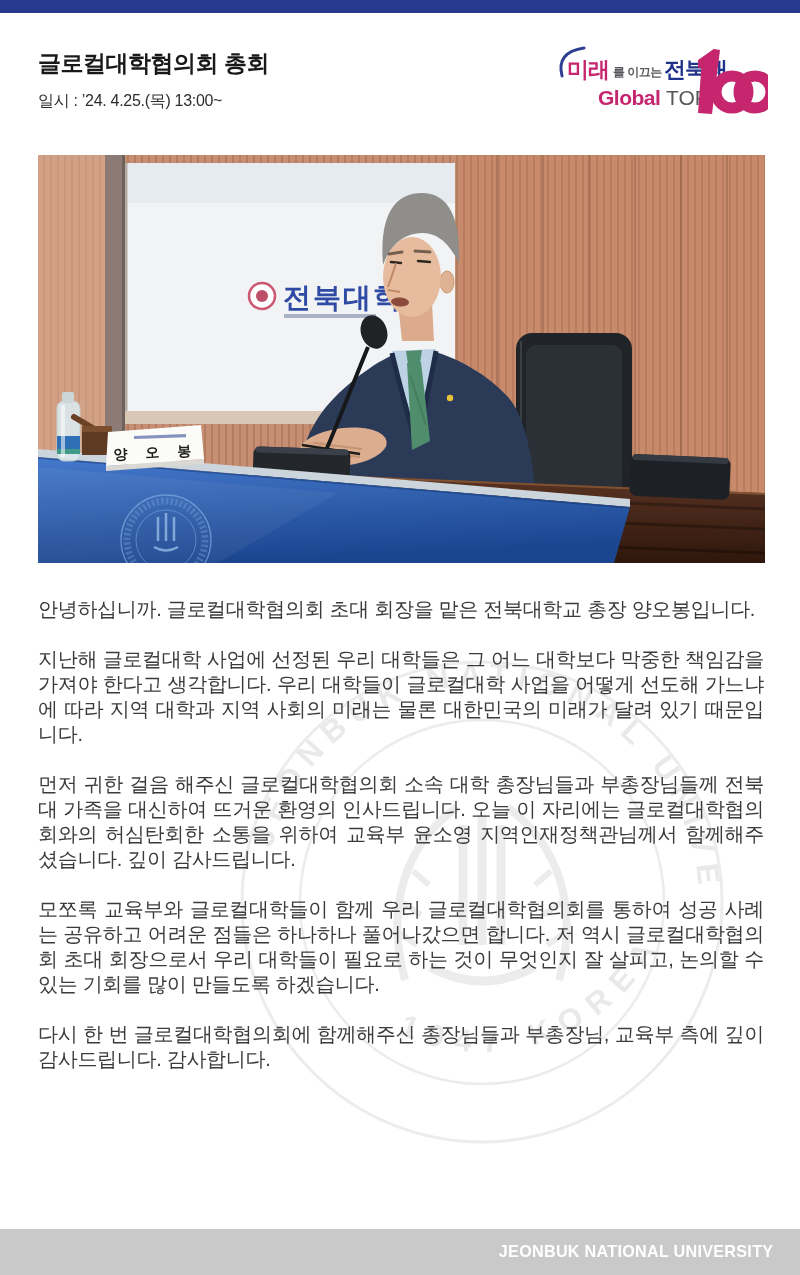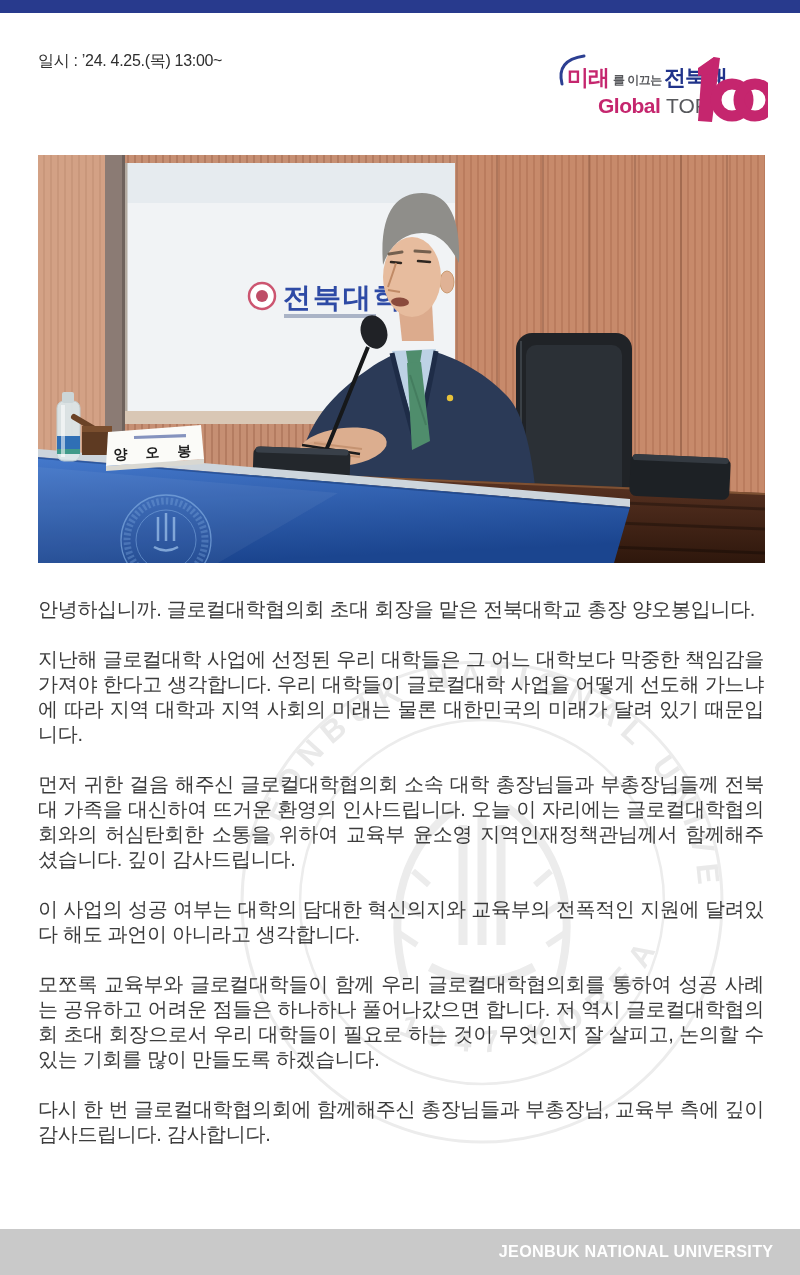--- a/index.html
+++ b/index.html
@@ -3,22 +3,22 @@
 <meta charset="utf-8">
 <style>
   html,body{margin:0;padding:0;}
   body{
     width:800px;height:1275px;position:relative;background:#ffffff;
     font-family:"Liberation Sans","DejaVu Sans",sans-serif;overflow:hidden;
   }
   .topbar{position:absolute;left:0;top:0;width:800px;height:13px;background:#283a8d;}
   .header{position:absolute;left:38px;top:48px;}
   .page-title{font-size:23px;font-weight:800;color:#191919;letter-spacing:-0.5px;margin:0 0 9px 0;}
-  .meta-line{font-size:16px;color:#2e2e2e;line-height:26px;letter-spacing:-0.3px;text-align:center;}
-  .logo{position:absolute;left:552px;top:52px;width:216px;height:76px;}
+  .meta-line{font-size:16px;color:#2e2e2e;line-height:26px;letter-spacing:-0.3px;}
+  .logo{position:absolute;left:552px;top:44px;width:216px;height:76px;}
   .photo{position:absolute;left:38px;top:155px;width:727px;height:408px;overflow:hidden;}
   .content{position:absolute;left:38px;top:597px;width:726px;z-index:1;}
   .content p{
     margin:0 0 25px 0;font-size:20px;line-height:25px;color:#3b3b3b;
     text-align:justify;letter-spacing:-0.3px;word-break:break-all;
   }
   .watermark{position:absolute;left:225px;top:645px;width:515px;height:515px;z-index:0;pointer-events:none;}
   .content-wrap{position:relative;z-index:1;}
   .footer{
     position:absolute;left:0;bottom:0;width:800px;height:46px;background:#c9c9c9;
@@ -28,20 +28,21 @@
     color:#ffffff;font-weight:700;font-size:17px;letter-spacing:0.3px;
     padding-right:28px;transform:scaleX(.95);transform-origin:right center;
   }
 </style>
 </head>
 <body>
 
 <div class="topbar"></div>
 
 <div class="header">
+  <h1 class="page-title">글로컬대학협의회 총회</h1>
   <div class="meta-line">일시 : ’24. 4.25.(목) 13:00~</div>
 </div>
 
 <div class="logo">
   <svg width="216" height="76" viewBox="0 0 216 76">
     <path d="M 10 32 Q 4 8 32 4" fill="none" stroke="#2c3f92" stroke-width="3" stroke-linecap="round"></path>
     <text x="15" y="33" font-size="22" font-weight="800" fill="#c5266e" letter-spacing="-1">미래</text>
     <text x="61" y="32" font-size="12" font-weight="600" fill="#57585c" letter-spacing="-0.5">를 이끄는</text>
     <text x="112" y="33" font-size="22" font-weight="800" fill="#20338a" letter-spacing="-1">전북대</text>
     <text x="46" y="61" font-size="21" font-weight="800" fill="#c5266e" letter-spacing="-0.5">Global</text>
@@ -207,21 +208,20 @@
       <path d="M 192 300 l -18 -12 M 196 270 l -18 -12 M 204 240 l -16 -14 M 322 300 l 18 -12 M 318 270 l 18 -12 M 310 240 l 16 -14" stroke-width="6"></path>
     </g>
   </svg>
 </div>
 
 <div class="content">
   <div class="content-wrap">
     <p>안녕하십니까. 글로컬대학협의회 초대 회장을 맡은 전북대학교 총장 양오봉입니다.</p>
     <p>지난해 글로컬대학 사업에 선정된 우리 대학들은 그 어느 대학보다 막중한 책임감을 가져야 한다고 생각합니다. 우리 대학들이 글로컬대학 사업을 어떻게 선도해 가느냐에 따라 지역 대학과 지역 사회의 미래는 물론 대한민국의 미래가 달려 있기 때문입니다.</p>
     <p>먼저 귀한 걸음 해주신 글로컬대학협의회 소속 대학 총장님들과 부총장님들께 전북대 가족을 대신하여 뜨거운 환영의 인사드립니다. 오늘 이 자리에는 글로컬대학협의회와의 허심탄회한 소통을 위하여 교육부 윤소영 지역인재정책관님께서 함께해주셨습니다. 깊이 감사드립니다.</p>
-    <p>이 사업의 성공 여부는 대학의 담대한 혁신의지와 교육부의 전폭적인 지원에 달려있다 해도 과언이 아니라고 생각합니다.</p>
     <p>모쪼록 교육부와 글로컬대학들이 함께 우리 글로컬대학협의회를 통하여 성공 사례는 공유하고 어려운 점들은 하나하나 풀어나갔으면 합니다. 저 역시 글로컬대학협의회 초대 회장으로서 우리 대학들이 필요로 하는 것이 무엇인지 잘 살피고, 논의할 수 있는 기회를 많이 만들도록 하겠습니다.</p>
     <p>다시 한 번 글로컬대학협의회에 함께해주신 총장님들과 부총장님, 교육부 측에 깊이 감사드립니다. 감사합니다.</p>
   </div>
 </div>
 
 <div class="footer">
   <span>JEONBUK NATIONAL UNIVERSITY</span>
 </div>
 
 </body></html>

